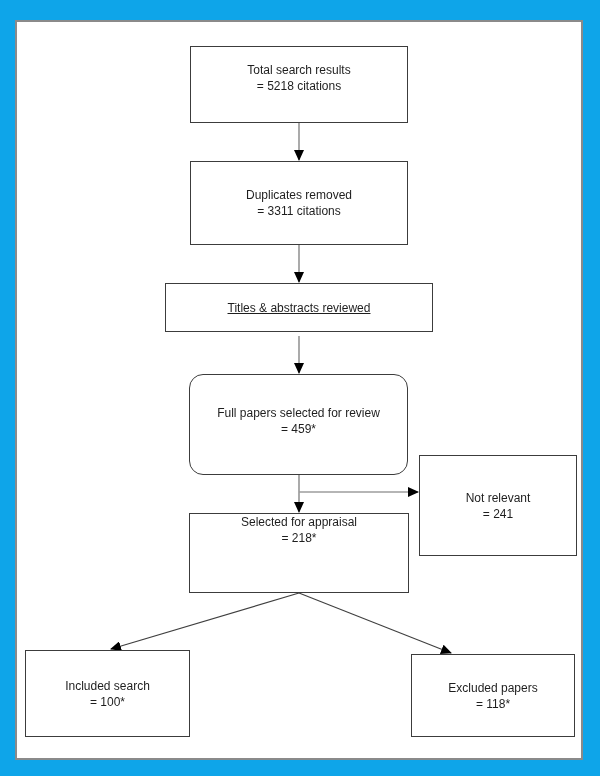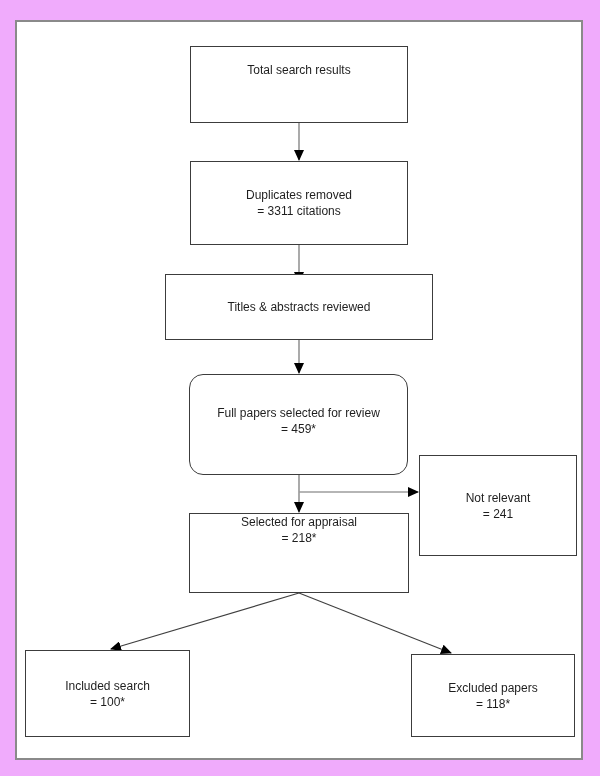--- a/index.html
+++ b/index.html
@@ -1,20 +1,20 @@
 <!DOCTYPE html>
 <html><head>
 <meta charset="utf-8">
 <style>
   html, body { margin: 0; padding: 0; background: #ffffff; }
   .canvas {
     position: relative;
     width: 600px;
     height: 776px;
-    background: #f0abfc;
+    background: #0ea5e9;
     font-family: "Liberation Sans", sans-serif;
     overflow: hidden;
   }
   .frame {
     position: absolute;
     left: 15px; top: 20px;
     width: 568px; height: 740px;
     border: 2px solid #8a8a8a;
     box-sizing: border-box;
     background: #ffffff;
@@ -34,21 +34,21 @@
     background: #ffffff;
     text-align: center;
     font-size: 12px;
     line-height: 16px;
     color: #1e1e1e;
   }
   .vc { display: flex; flex-direction: column; justify-content: center; }
   .line { display: block; }
   .nb-total     { left: 190px; top: 46px;  width: 218px; height: 77px;  padding-top: 15px; }
   .nb-dup       { left: 190px; top: 161px; width: 218px; height: 84px; }
-  .nb-titles    { left: 165px; top: 274px; width: 268px; height: 66px; }
+  .nb-titles    { left: 165px; top: 283px; width: 268px; height: 49px; text-decoration: underline; }
   .nb-full      { left: 189px; top: 374px; width: 219px; height: 101px; padding-top: 30px; border-radius: 14px; }
   .nb-notrel    { left: 419px; top: 455px; width: 158px; height: 101px; }
   .nb-appraisal { left: 189px; top: 513px; width: 220px; height: 80px;  }
   .nb-included  { left: 25px;  top: 650px; width: 165px; height: 87px; }
   .nb-excluded  { left: 411px; top: 654px; width: 164px; height: 83px; }
 </style>
 </head>
 <body>
 
 <div class="canvas">
@@ -65,20 +65,21 @@
     <line class="conn" x1="299" y1="245" x2="299" y2="282" marker-end="url(#ah)"></line>
     <line class="conn" x1="299" y1="336" x2="299" y2="373" marker-end="url(#ah)"></line>
     <line class="conn" x1="299" y1="475" x2="299" y2="512" marker-end="url(#ah)"></line>
     <line class="conn" x1="299" y1="492" x2="418" y2="492" marker-end="url(#ah)"></line>
     <line class="diag" x1="299" y1="593" x2="111" y2="649" marker-end="url(#ah)"></line>
     <line class="diag" x1="299" y1="593" x2="451" y2="653" marker-end="url(#ah)"></line>
   </svg>
 
   <div class="node nb-total">
     <span class="line">Total search results</span>
+    <span class="line">= 5218 citations</span>
   </div>
 
   <div class="node vc nb-dup">
     <span class="line">Duplicates removed</span>
     <span class="line">= 3311 citations</span>
   </div>
 
   <div class="node vc nb-titles">
     <span class="line">Titles &amp; abstracts reviewed</span>
   </div>

